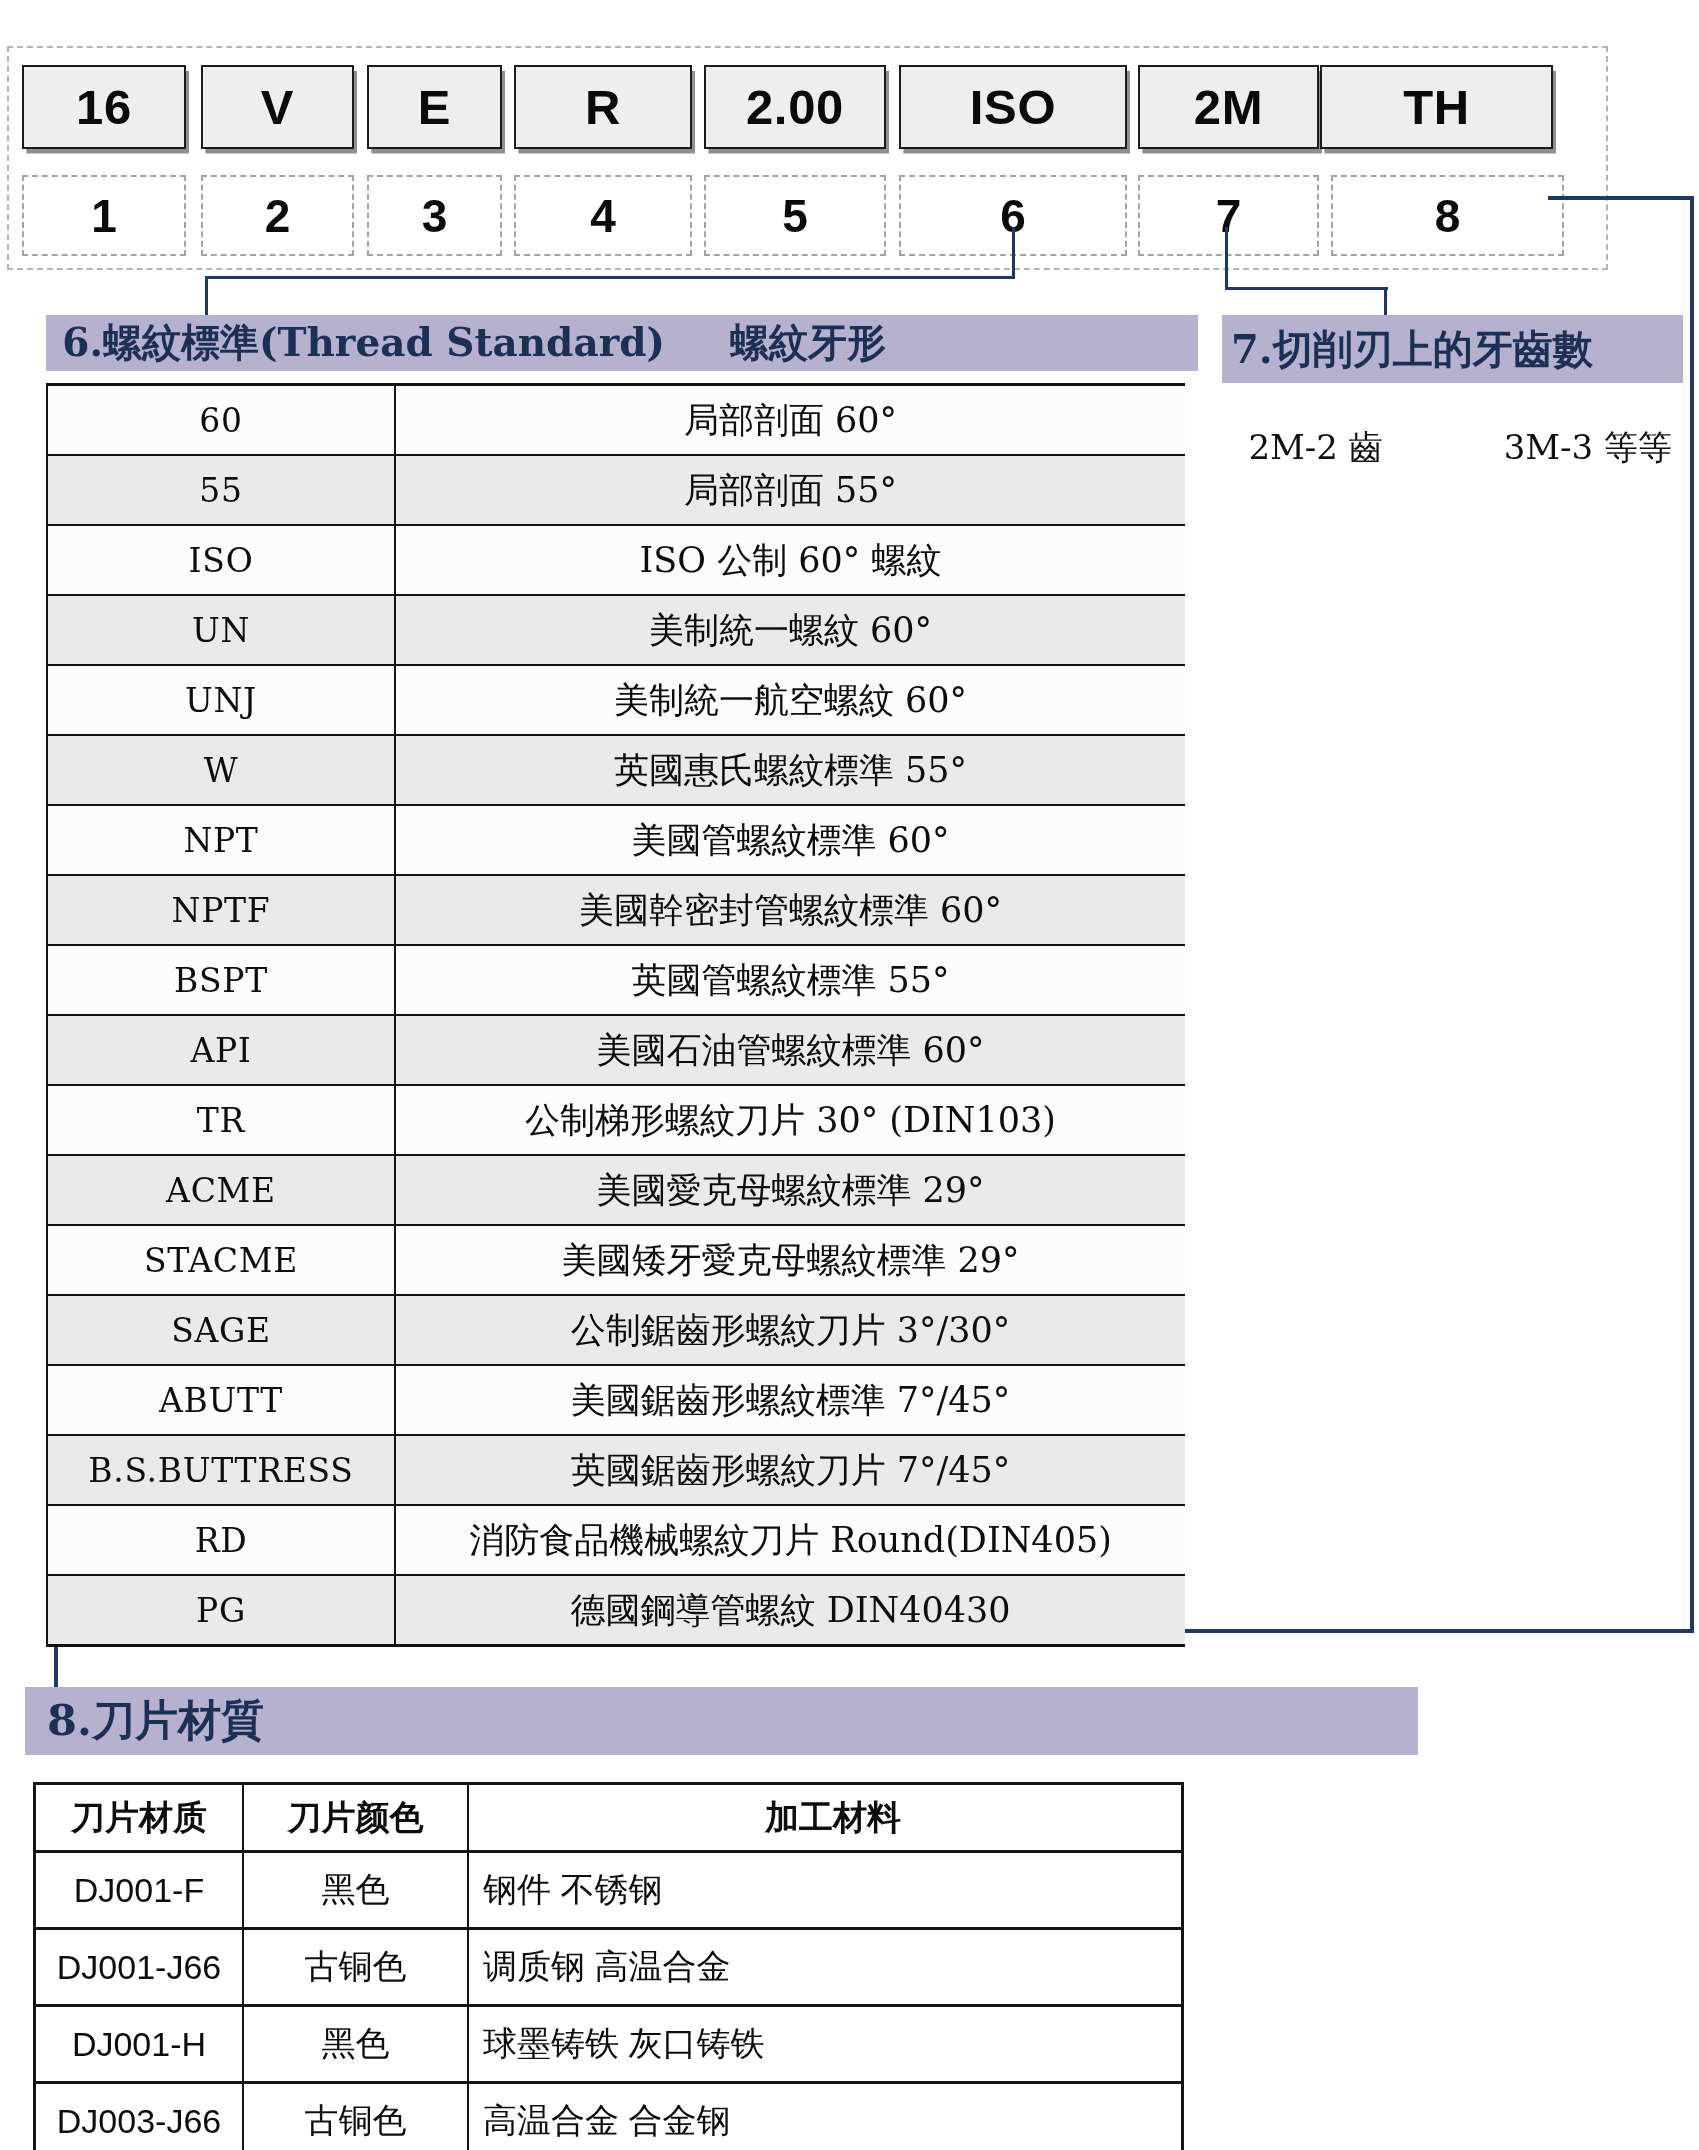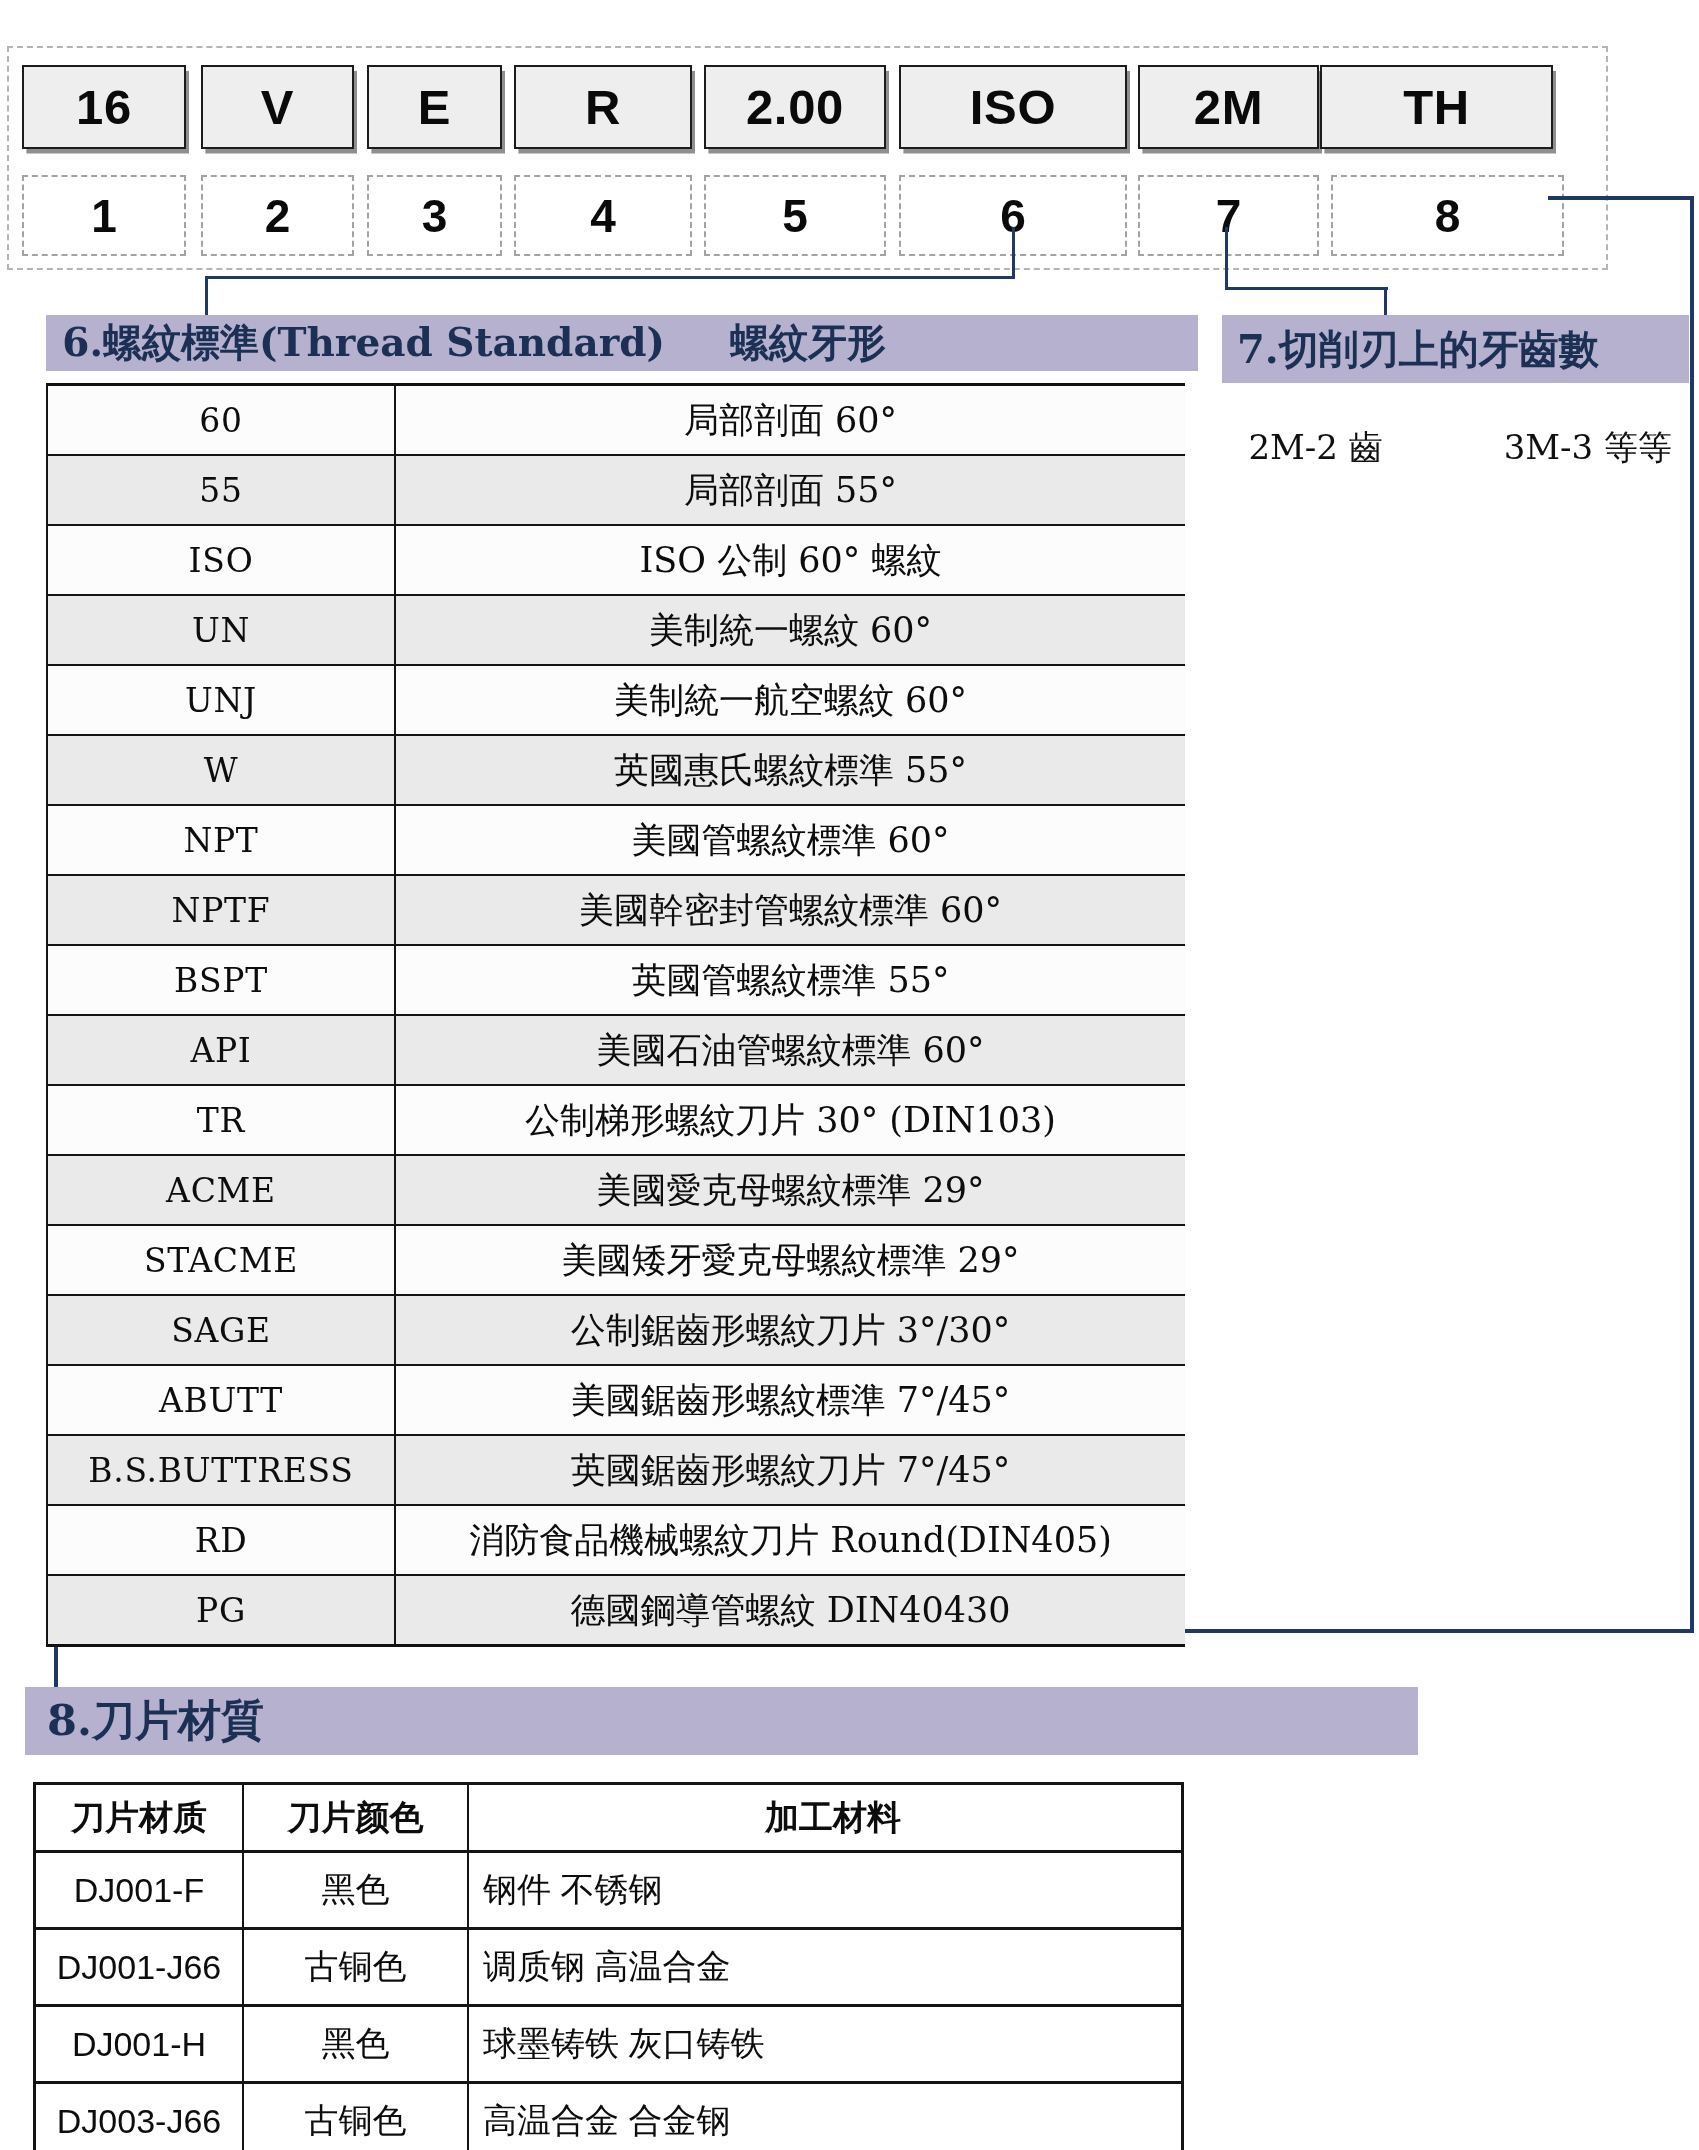--- a/index.html
+++ b/index.html
@@ -19,21 +19,21 @@
 
   
   .line{position:absolute;background:#1f3864;}
 
   
   .band{position:absolute;background:#b6b1cf;color:#1c2f55;
         display:flex;align-items:center;
         font-family:"DejaVu Serif","Liberation Serif",serif;font-weight:700;}
   .band6{left:46px;top:315px;width:1136px;height:56px;padding-left:16.3px;font-size:39px;}
   .band6 .gap{margin-left:65px;}
-  .band7{left:1222px;top:315px;width:452px;height:68px;padding-left:15px;font-size:40px;}
+  .band7{left:1222px;top:315px;width:452px;height:68px;padding-left:9px;font-size:40px;}
   .band8{left:25px;top:1687px;width:1371px;height:68px;padding-left:22px;font-size:43px;}
 
   .note7{position:absolute;left:1222px;top:425px;width:452px;display:flex;
          justify-content:space-between;padding:0 21px 0 7.4px;box-sizing:border-box;
          font-family:"DejaVu Serif","Liberation Serif",serif;font-size:34px;color:#101010;margin-left:19px;}
 
   
   .t6{position:absolute;left:46px;top:383px;width:1137px;
       border-left:2.2px solid #141414;border-top:3px solid #111;
       font-family:"DejaVu Serif","Liberation Serif",serif;color:#0d0d0d;}

